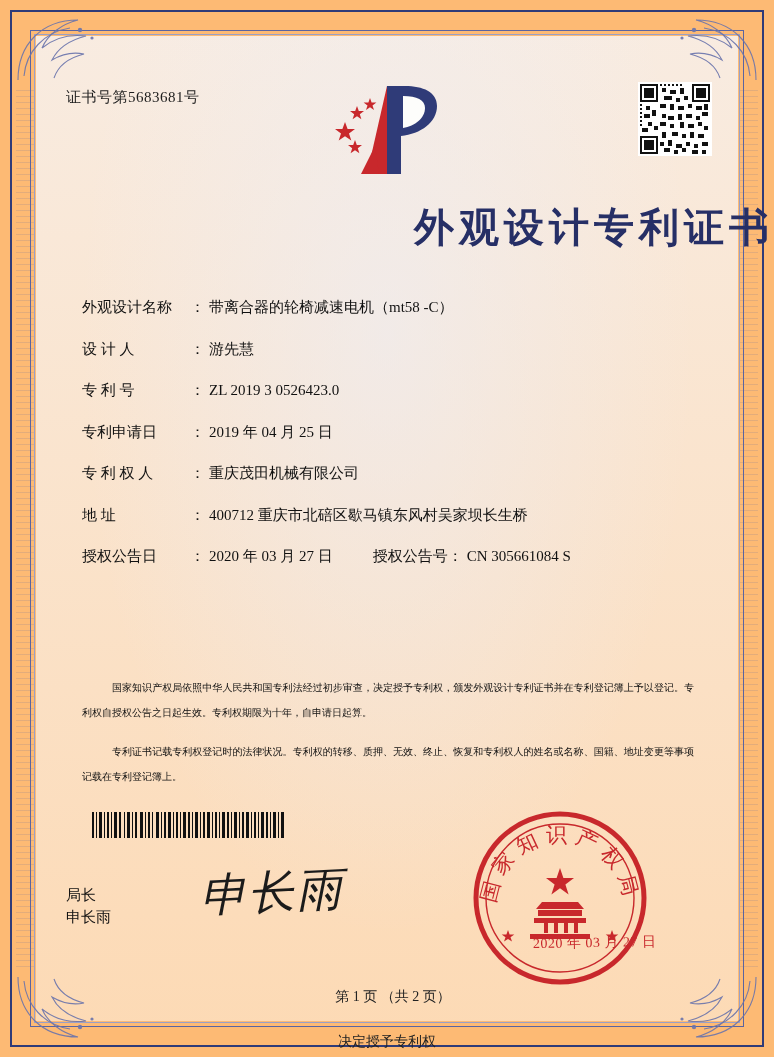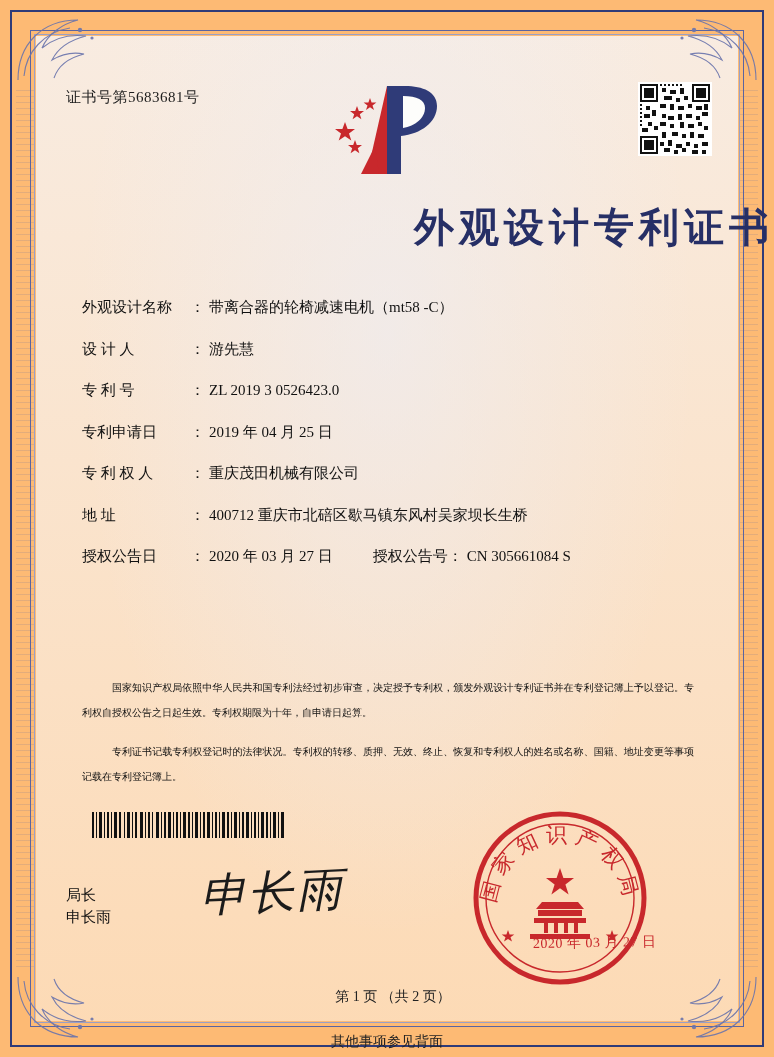--- a/index.html
+++ b/index.html
@@ -524,15 +524,15 @@
 
       <g fill="#c8282c">
         <polygon points="36,120 37.6,124.4 42.3,124.4 38.5,127.2 40,131.6 36,128.9 32,131.6 33.5,127.2 29.7,124.4 34.4,124.4"></polygon>
         <polygon points="140,120 141.6,124.4 146.3,124.4 142.5,127.2 144,131.6 140,128.9 136,131.6 137.5,127.2 133.7,124.4 138.4,124.4"></polygon>
       </g>
     </svg>
   </div>
   <div class="seal-date">2020 年 03 月 27 日</div>
 
   <div class="page-no">第 1 页 （共 2 页）</div>
-  <div class="back-note">其他事项参见背面</div>
+  <div class="back-note">决定授予专利权</div>
 
 </div>
 
 </body></html>

